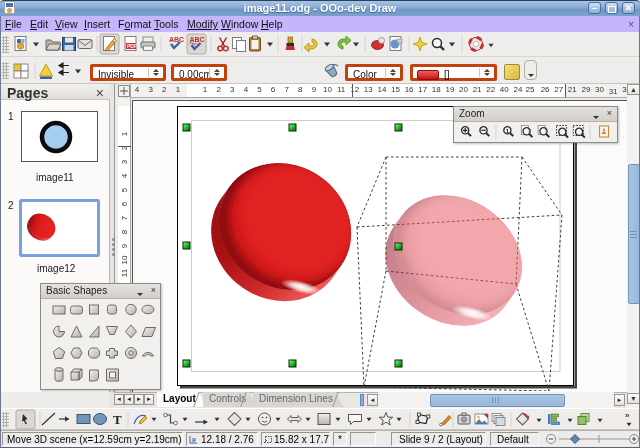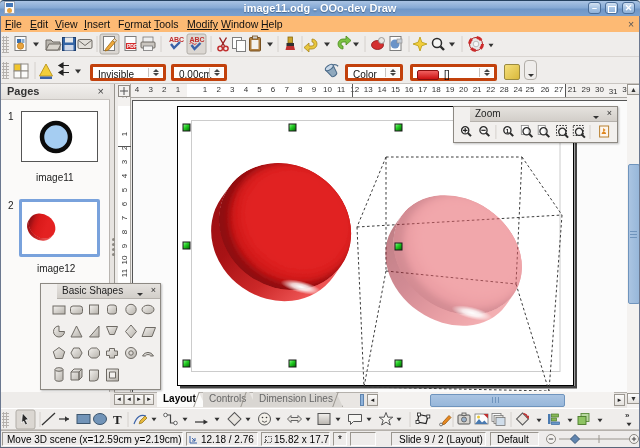--- a/index.html
+++ b/index.html
@@ -3,57 +3,57 @@
 <style>
 html,body{margin:0;padding:0;}
 body{width:640px;height:448px;position:relative;overflow:hidden;font-family:"Liberation Sans",sans-serif;background:#eeecea;}
 .abs{position:absolute;}
 
 #titlebar{left:0;top:0;width:640px;height:16px;background:linear-gradient(180deg,#a9c3e3 0%,#86aad5 45%,#7097c7 55%,#7ba1ce 100%);border-radius:4px 4px 0 0;border-top:1px solid #24415f;box-sizing:border-box;}
 #titletext{left:0;top:2px;width:640px;text-align:center;font-size:11px;font-weight:bold;color:#fff;text-shadow:0 1px 1px #44668e;}
 .winbtn{top:2px;width:13px;height:12px;border:1px solid #4a6d98;border-radius:3px;background:linear-gradient(180deg,#d2e1f2 0%,#a8c4e4 50%,#8fb2da 100%);color:#fff;font-size:9px;line-height:11px;text-align:center;font-weight:bold;box-sizing:border-box;}
 #docicon{left:4px;top:1px;width:11px;height:13px;background:#fbfbfb;border:1px solid #9aa5b5;box-sizing:border-box;}
 
-#menubar{left:0;top:16px;width:640px;height:16px;background:#fdba74;font-size:10.5px;color:#111;}
+#menubar{left:0;top:16px;width:640px;height:16px;background:#c4b5fd;font-size:10.5px;color:#111;}
 #menubar span{position:absolute;top:2px;}
 u{text-decoration:underline;}
 
 #toolbar1{left:0;top:32px;width:640px;height:25px;background:#efedeb;border-bottom:1px solid #d9d5d1;box-sizing:border-box;}
 #toolbar2{left:0;top:57px;width:640px;height:27px;background:#efedeb;border-bottom:1px solid #c9c5c1;box-sizing:border-box;}
 .grip{width:4px;background-image:radial-gradient(circle at 1.5px 1.5px,#b5b1ad 1px,transparent 1.2px);background-size:3px 3px;}
 .ddarr{width:0;height:0;border-left:3px solid transparent;border-right:3px solid transparent;border-top:3px solid #333;}
 .combo{background:#fff;border:3px solid #c2410c;border-radius:2px;box-sizing:border-box;font-size:10px;color:#111;}
 .spinner{position:absolute;right:1px;top:1px;bottom:1px;width:13px;background:#fbfaf9;border-left:1px solid #c8c4c0;display:flex;flex-direction:column;align-items:center;justify-content:space-around;}
 .spinner i{display:block;width:0;height:0;border-left:3px solid transparent;border-right:3px solid transparent;}
 .spinner .up{border-bottom:3px solid #444;}
 .spinner .dn{border-top:3px solid #444;}
 
 #pagespanel{left:0;top:84px;width:110px;height:308px;background:#fbfaf9;border-right:1px solid #b9b5b1;box-sizing:border-box;}
-#pageshdr{left:0;top:84px;width:110px;height:16px;background:linear-gradient(180deg,#f2f0ee,#e2dfdb);border-bottom:1px solid #c9c5c1;font-size:11px;font-weight:bold;color:#333;box-sizing:border-box;}
+#pageshdr{left:0;top:84px;width:110px;height:16px;background:linear-gradient(180deg,#f2f0ee,#e2dfdb);border-bottom:1px solid #c9c5c1;font-size:14px;font-weight:bold;color:#333;box-sizing:border-box;}
 #splitter{left:110px;top:84px;width:5px;height:324px;background:#e7e4e1;border-right:1px solid #999690;box-sizing:border-box;}
 .ruler{background:#f3f1ef;font-size:8px;color:#333;}
 #hruler{left:131px;top:84px;width:496px;height:14px;border-bottom:1px solid #aaa7a2;box-sizing:border-box;}
 #vruler{left:118px;top:84px;width:13px;height:308px;border-right:1px solid #aaa7a2;box-sizing:border-box;}
 #corner{left:118px;top:85px;width:12px;height:12px;background:#f3f1ef;border:1px solid #8d8983;box-sizing:border-box;}
 #canvas{left:132px;top:100px;width:495px;height:292px;background:#fbfbfb;border-left:1px solid #555;border-top:1px solid #555;box-sizing:border-box;}
 #vsb{left:627px;top:84px;width:13px;height:324px;background:#f4f2f0;}
 .sbbtn{width:13px;height:11px;background:linear-gradient(180deg,#fdfdfd,#e4e1dd);border:1px solid #9a968f;box-sizing:border-box;text-align:center;font-size:7px;line-height:9px;color:#333;}
 .sbthumb{background:linear-gradient(90deg,#aac4e2,#97b7da);border:1px solid #6f94bd;border-radius:2px;box-sizing:border-box;}
 
 #tabrow{left:114px;top:392px;width:513px;height:16px;background:#e9e6e3;border-top:1px solid #b5b1ac;box-sizing:border-box;font-size:10px;}
 .navbtn{top:394px;width:10px;height:11px;font-size:6px;background:linear-gradient(180deg,#fbfaf9,#e5e2de);border:1px solid #9a968f;box-sizing:border-box;font-size:6px;line-height:9px;text-align:center;color:#222;}
 .tab{top:392px;height:15px;line-height:14px;padding:0 10px 0 6px;color:#666;background:#d9d6d2;font-size:10px;clip-path:polygon(0 0,calc(100% - 7px) 0,100% 100%,0 100%);box-shadow:inset -1px 0 0 #9a968f;box-sizing:border-box;}
 
 #toolbar3{left:0;top:408px;width:640px;height:22px;background:#efedeb;border-top:1px solid #fff;border-bottom:1px solid #c9c5c1;box-sizing:border-box;}
 
 #statusbar{left:0;top:430px;width:640px;height:18px;background:#eeeceb;border-top:1px solid #b5b1ac;box-sizing:border-box;font-size:10px;color:#222;}
 .scell{top:432px;height:14px;font-size:10px;border:1px solid;border-color:#9a968f #fdfdfd #fdfdfd #9a968f;box-sizing:border-box;line-height:13px;white-space:nowrap;overflow:hidden;}
 
 .float{border:1px solid #8d8983;background:#f2f0ee;box-shadow:1px 1px 2px rgba(0,0,0,0.25);box-sizing:border-box;}
-.flhdr{position:absolute;left:16px;top:0;right:0;height:15px;background:linear-gradient(180deg,#e5e2de,#d2cec9);border-bottom:1px solid #b5b1ac;font-size:10px;color:#222;box-sizing:border-box;}
+.flhdr{position:absolute;left:0;top:0;right:0;height:15px;background:linear-gradient(180deg,#e5e2de,#d2cec9);border-bottom:1px solid #b5b1ac;font-size:10px;color:#222;box-sizing:border-box;}
 .flbtn{position:absolute;top:2px;font-size:9px;color:#333;line-height:11px;}
 .num{position:absolute;transform:translateX(-50%);}
 .vnum{position:absolute;transform:translate(-50%,-50%) rotate(-90deg);left:6px;}
 </style></head>
 <body>
 
 <div id="titlebar" class="abs"></div>
 <div id="docicon" class="abs">
     <span style="position:absolute;left:1px;top:1px;width:7px;height:4px;background:#4478b8;"></span>
     <span style="position:absolute;left:2px;top:6px;width:5px;height:5px;background:#e8a33d;border-radius:50%;"></span>
@@ -318,21 +318,21 @@
     <span class="num" style="left:237.3px;top:1px;">13</span>
     <span class="num" style="left:250.9px;top:1px;">14</span>
     <span class="num" style="left:264.5px;top:1px;">15</span>
     <span class="num" style="left:278.1px;top:1px;">16</span>
     <span class="num" style="left:291.7px;top:1px;">17</span>
     <span class="num" style="left:305.3px;top:1px;">18</span>
     <span class="num" style="left:318.9px;top:1px;">19</span>
     <span class="num" style="left:332.5px;top:1px;">20</span>
     <span class="num" style="left:346.1px;top:1px;">21</span>
     <span class="num" style="left:359.7px;top:1px;">22</span>
-    <span class="num" style="left:373.3px;top:1px;">28</span>
+    <span class="num" style="left:373.3px;top:1px;">40</span>
     <span class="num" style="left:386.9px;top:1px;">24</span>
     <span class="num" style="left:399px;top:1px;">25</span>
     <span class="num" style="left:414.1px;top:1px;">26</span>
     <span class="num" style="left:427.7px;top:1px;">27</span>
     <span class="num" style="left:441.3px;top:1px;">21</span>
     <span class="num" style="left:454.9px;top:1px;">29</span>
     <span class="num" style="left:468.5px;top:1px;">30</span>
     <span class="num" style="left:482.1px;top:3px;">31</span>
     <span class="num" style="left:495.7px;top:1px;">32</span>
     <div style="position:absolute;left:221px;top:0;width:1px;height:13px;background:#555;"></div>

